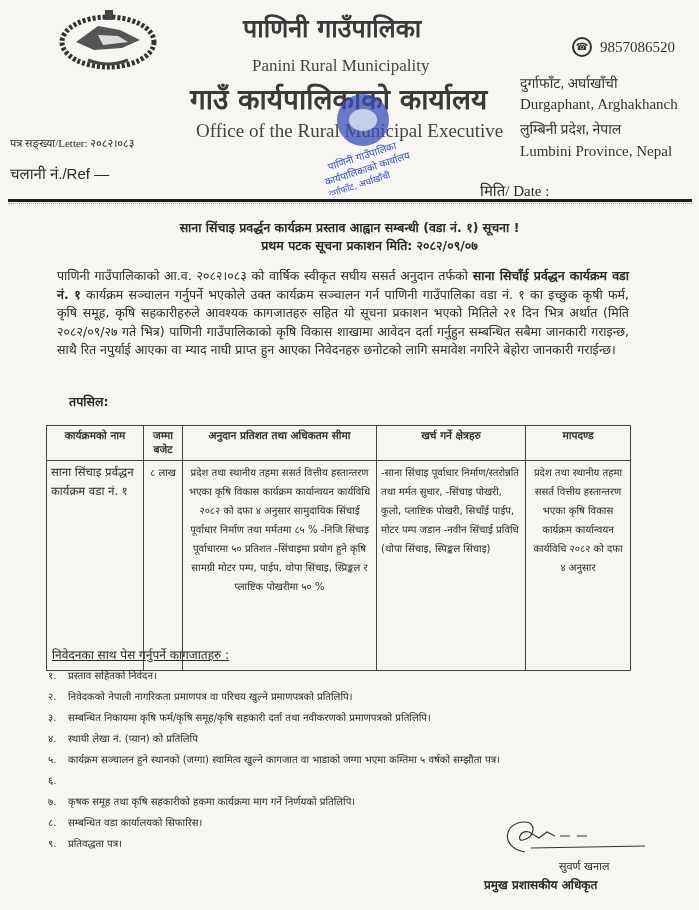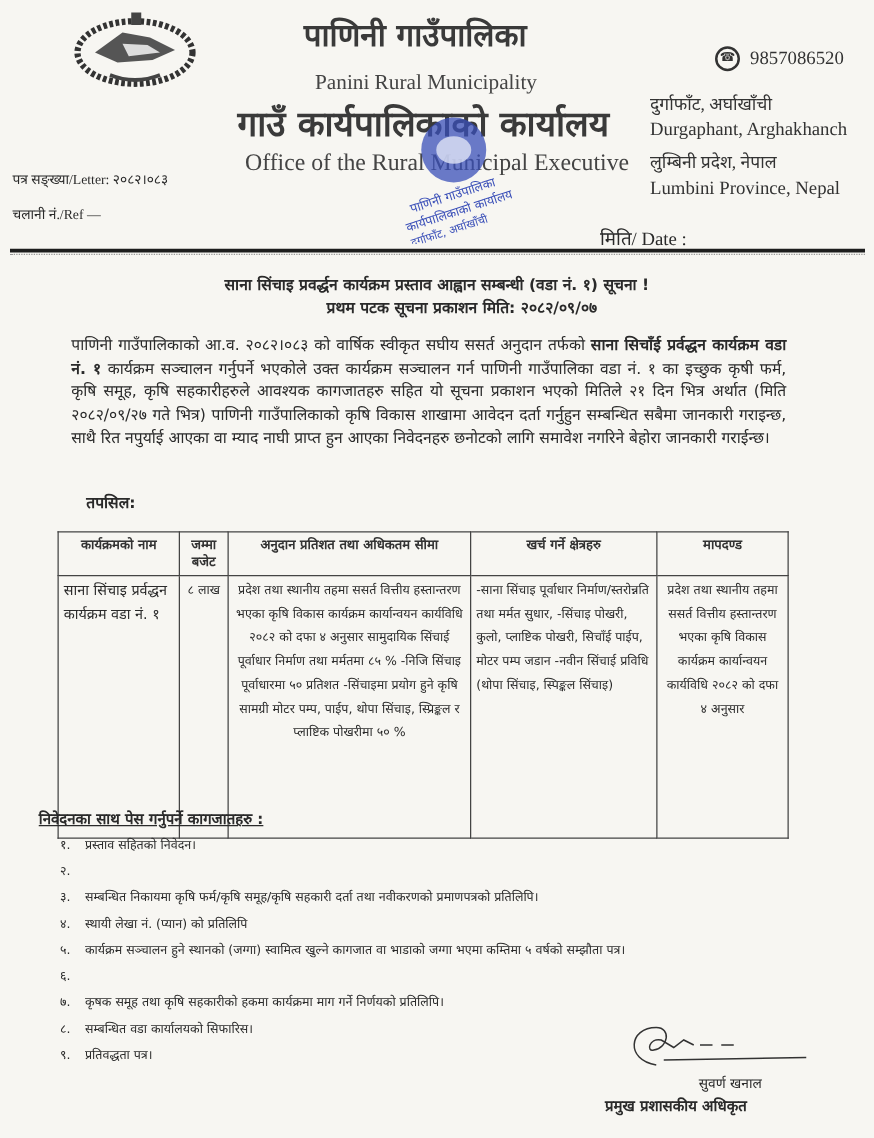--- a/index.html
+++ b/index.html
@@ -8,35 +8,35 @@
   .abs { position:absolute; }
   .emblem { left:58px; top:8px; width:100px; height:62px; }
   .title-np { left:243px; top:10px; font-size:25px; font-weight:bold; color:#3a3a3a; font-family:"DejaVu Sans", sans-serif; }
   .title-en { left:252px; top:56px; font-size:17px; font-family:"Liberation Serif", serif; color:#444; }
   .office-np { left:190px; top:79px; font-size:28px; font-weight:bold; color:#3a3a3a; font-family:"DejaVu Sans", sans-serif; }
   .office-en { left:196px; top:120px; font-size:19px; font-family:"Liberation Serif", serif; color:#444; }
   .phone { left:572px; top:37px; font-size:15px; font-family:"Liberation Serif", serif; display:flex; align-items:center; gap:8px; color:#333; }
   .phone-icon { width:16px; height:16px; border:2px solid #333; border-radius:50%; font-size:10px; line-height:16px; text-align:center; }
   .addr { left:520px; font-family:"Liberation Serif", serif; color:#333; font-size:14px; }
   .letter { left:10px; top:135px; font-size:11px; font-family:"Liberation Serif", serif; }
-  .ref { left:10px; top:163px; font-size:11px; font-family:Liberation Serif, serif; }
+  .ref { left:10px; top:163px; font-size:15px; font-family:Liberation Sans, sans-serif; }
   .date { left:480px; top:180px; font-size:15px; font-family:"Liberation Serif", serif; }
   .rule { left:8px; top:199px; width:684px; height:3px; background:#1d1d1d; }
   .rule2 { left:8px; top:203px; width:684px; height:0; border-top:1px dotted #999; }
   .stamp { left:318px; top:90px; width:100px; height:105px; }
   .notice-title { left:0; width:699px; text-align:center; font-size:12.5px; font-weight:bold; font-family:"DejaVu Sans", sans-serif; }
   .para { left:57px; top:267px; width:572px; font-size:12.5px; line-height:18.5px; text-align:justify; font-family:"DejaVu Sans", sans-serif; }
   .para b { font-weight:bold; }
   .tapsil { left:69px; top:393px; font-size:12.5px; font-weight:bold; font-family:"DejaVu Sans", sans-serif; }
   table.tbl { position:absolute; left:46px; top:425px; width:585px; border-collapse:collapse; font-family:"DejaVu Sans", sans-serif; font-size:10px; }
   table.tbl th, table.tbl td { border:1px solid #444; padding:2px 4px; vertical-align:top; }
   table.tbl th { font-weight:bold; font-size:10.5px; height:30px; vertical-align:top; color:#333; }
   table.tbl td { line-height:19px; height:205px; }
   .c1 { width:88px; font-size:11.5px; } .c2 { width:30px; text-align:center; } .c3 { width:185px; text-align:center; } .c4 { width:140px; } .c5 { text-align:center; }
-  .req-title { left:31px; top:646px; font-size:12px; font-weight:bold; text-decoration:underline; font-family:"DejaVu Sans", sans-serif; }
+  .req-title { left:52px; top:646px; font-size:12px; font-weight:normal; text-decoration:underline; font-family:"DejaVu Sans", sans-serif; }
   .req-list { left:48px; top:668px; margin:0; padding:0; list-style:none; font-family:"DejaVu Sans", sans-serif; font-size:10px; }
   .req-list li { height:21px; display:flex; }
   .req-num { width:20px; }
   .sig-area { left:495px; top:818px; width:160px; height:40px; }
   .signer-name { left:559px; top:858px; font-size:11px; font-family:"DejaVu Sans", sans-serif; }
   .signer-role { left:484px; top:876px; font-size:12px; font-weight:bold; font-family:"DejaVu Sans", sans-serif; }
 </style>
 </head>
 <body>
 
@@ -105,20 +105,21 @@
 </table>
 
 <div class="abs req-title">निवेदनका साथ पेस गर्नुपर्ने कागजातहरु :</div>
 <ul class="abs req-list">
   <li>
       <span class="req-num">१.</span>
       <span>प्रस्ताव सहितको निवेदन।</span>
     </li>
   <li>
       <span class="req-num">२.</span>
+      <span>निवेदकको नेपाली नागरिकता प्रमाणपत्र वा परिचय खुल्ने प्रमाणपत्रको प्रतिलिपि।</span>
     </li>
   <li>
       <span class="req-num">३.</span>
       <span>सम्बन्धित निकायमा कृषि फर्म/कृषि समूह/कृषि सहकारी दर्ता तथा नवीकरणको प्रमाणपत्रको प्रतिलिपि।</span>
     </li>
   <li>
       <span class="req-num">४.</span>
       <span>स्थायी लेखा नं. (प्यान) को प्रतिलिपि</span>
     </li>
   <li>

